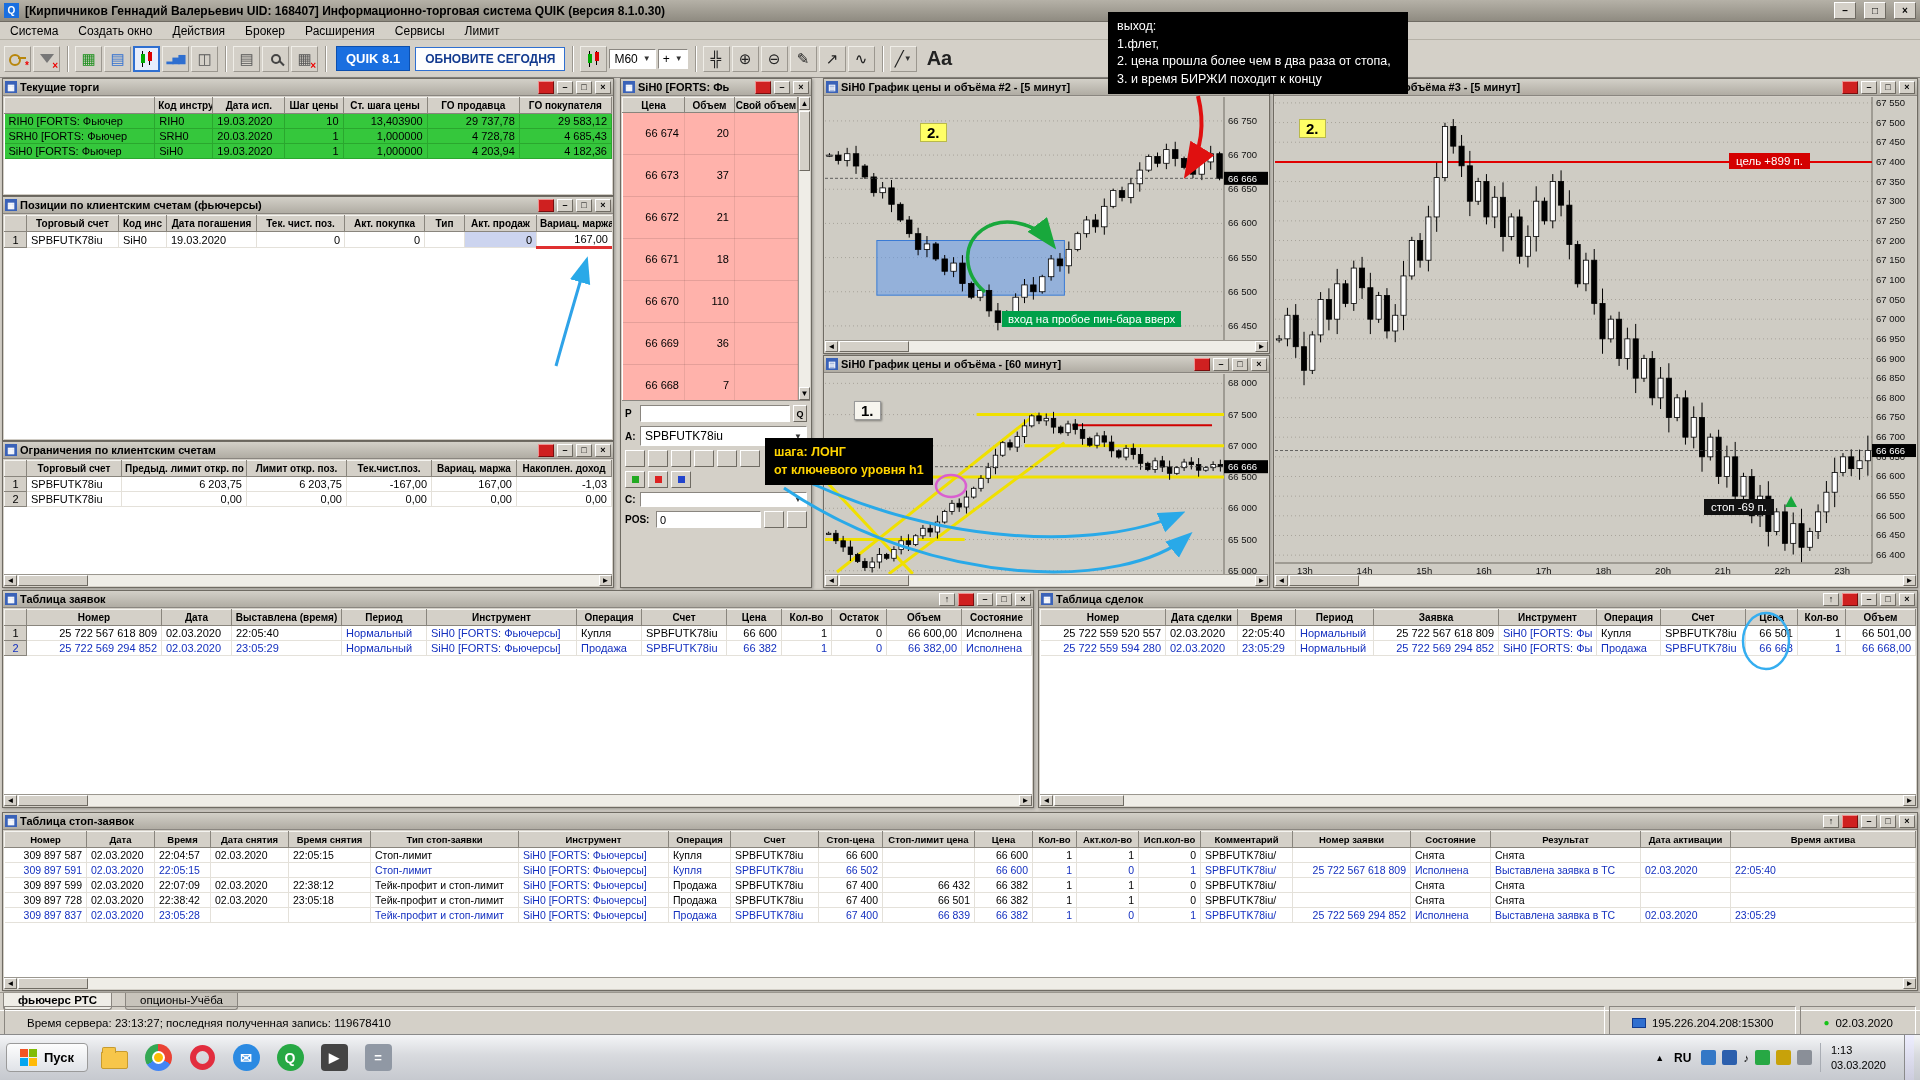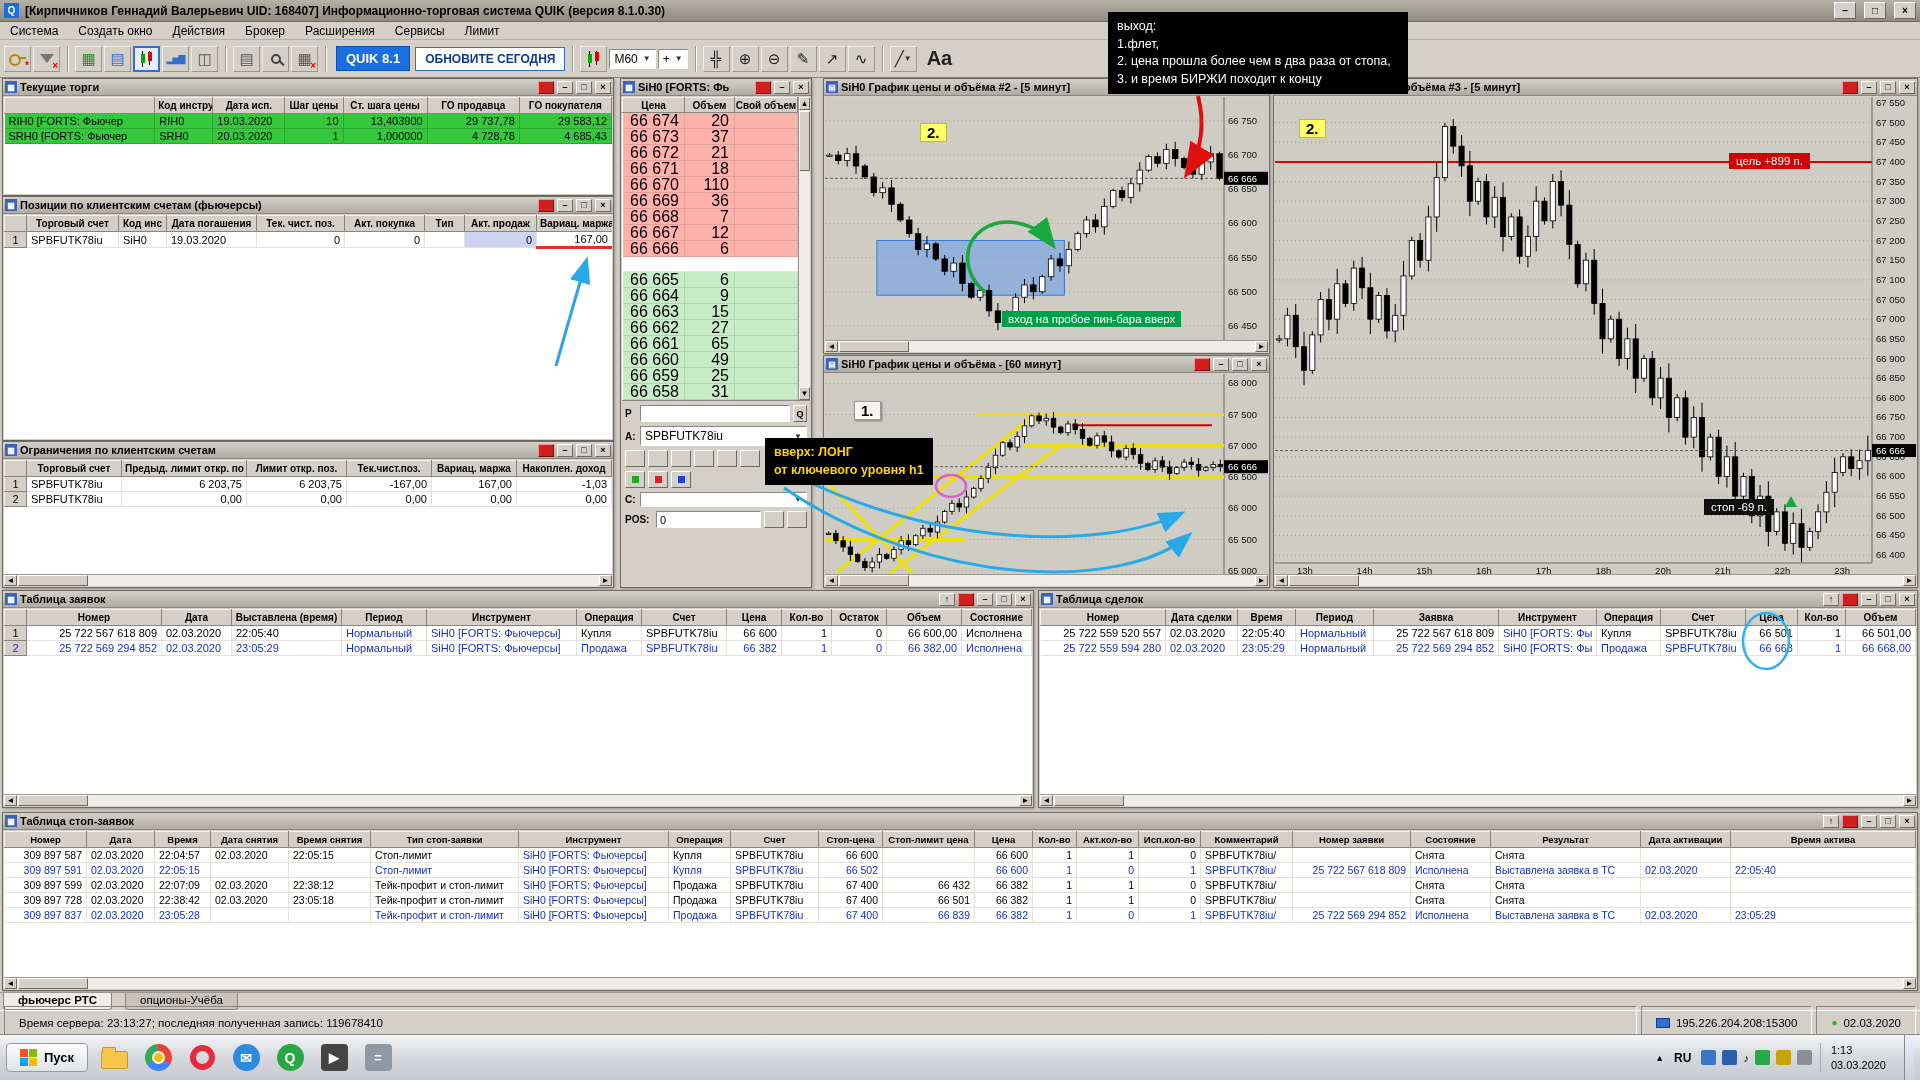--- a/index.html
+++ b/index.html
@@ -63,21 +63,21 @@
 #trades-tbl tbody td:nth-child(4),#trades-tbl tbody td:nth-child(6){color:#1430bf}
 #stops-tbl tbody td:nth-child(7){color:#1430bf}
 .rowblue td{color:#1430bf !important}
 #stops-tbl th{font-size:9.5px}
 #stops-tbl td{font-size:10.5px}
 
 
 #dom-wrap{position:absolute;left:1px;top:18px;right:13px;bottom:187px;background:#fff;overflow:hidden}
 #dom-tbl{border-collapse:collapse;width:100%}
 #dom-tbl th{background:#d4d0c8;border:1px solid;border-color:#f5f4f0 #89857d #89857d #f5f4f0;font-weight:bold;font-size:10px;height:15px}
-#dom-tbl td{font-size:16px;height:15px;line-height:15px;padding:0 5px;border-right:1px solid rgba(0,0,0,.08);border-bottom:1px solid rgba(0,0,0,.10);white-space:nowrap}
+#dom-tbl td{font-size:11px;height:15px;line-height:15px;padding:13px 5px;border-right:1px solid rgba(0,0,0,.08);border-bottom:1px solid rgba(0,0,0,.10);white-space:nowrap}
 #dom-tbl td.num{text-align:right}
 tr.ask td{background:#ffb2ab}
 tr.bid td{background:#c8ecc8}
 tr.sep td{background:#fff;height:3px;line-height:3px;padding:0}
 .dom-entry{position:absolute;left:1px;right:1px;bottom:1px;height:186px;background:#d4d0c8;border-top:1px solid #8a8680;padding:4px 3px;display:flex;flex-direction:column;gap:4px}
 .erow{display:flex;align-items:center;gap:3px}
 .elbl{font-size:10px;font-weight:bold;min-width:12px}
 .elbl.w28{min-width:28px}
 .efield{flex:1;height:17px;background:#fff;border:1px solid;border-color:#8a8680 #fff #fff #8a8680;font-size:11px;padding:0 3px;font-family:inherit}
 .sunk{display:flex;align-items:center}
@@ -99,21 +99,21 @@
 
 #anno{position:absolute;left:0;top:0;width:1920px;height:1080px;pointer-events:none;z-index:40}
 .tip{position:absolute;background:#000;color:#fff;font-size:12.5px;line-height:1.4;padding:6px 9px;z-index:50}
 #idea-tip{color:#ffd400;font-weight:bold}
 
 
 .tabsbar{position:absolute;left:0;top:992px;width:1920px;height:18px;background:#d4d0c8;border-top:1px solid #9b978f;display:flex;padding-left:3px;font-size:11.5px}
 .btab{padding:1px 14px 2px;border:1px solid #8a8680;border-top:none;background:#c7c3bb;border-radius:0 0 3px 3px;margin-right:13px}
 .btab.active{background:#efede7;font-weight:bold}
 .statusbar{position:absolute;left:0;top:1010px;width:1920px;height:24px;background:#d4d0c8;border-top:1px solid #fff;display:flex;align-items:center;gap:4px;padding:2px 4px;font-size:11.5px}
-.well{border:1px solid;border-color:#8a8680 #fff #fff #8a8680;padding:2px 14px;height:34px;display:flex;align-items:center;gap:6px;white-space:nowrap}
+.well{border:1px solid;border-color:#8a8680 #fff #fff #8a8680;padding:2px 22px;height:34px;display:flex;align-items:center;gap:6px;white-space:nowrap}
 .well.grow1{flex:1}
 .netic{width:14px;height:10px;background:#2f6fd0;border:1px solid #123a8f}
 .gdot{color:#17c317;font-size:10px}
 
 
 .taskbar{position:absolute;left:0;top:1034px;width:1920px;height:46px;background:linear-gradient(#f4f5f7,#d8dade 45%,#c6c9cf);border-top:1px solid #8a8a8a;display:flex;align-items:center;gap:8px;padding:0 6px}
 .start{display:flex;align-items:center;gap:7px;padding:5px 13px;border:1px solid #9a9a9a;border-radius:4px;background:linear-gradient(#fdfdfd,#e0e3e8);font-weight:bold;font-size:13px}
 .flag{display:grid;grid-template-columns:8px 8px;grid-template-rows:8px 8px;gap:1px}
 .flag i{display:block}
 .app{width:36px;height:36px;display:flex;align-items:center;justify-content:center}
@@ -253,20 +253,29 @@
               <td class="num">29 583,12</td>
             </tr>
             <tr>
               <td>SRH0 [FORTS: Фьючер</td>
               <td>SRH0</td>
               <td>20.03.2020</td>
               <td class="num">1</td>
               <td class="num">1,000000</td>
               <td class="num">4 728,78</td>
               <td class="num">4 685,43</td>
+            </tr>
+            <tr>
+              <td>SiH0 [FORTS: Фьючер</td>
+              <td>SiH0</td>
+              <td>19.03.2020</td>
+              <td class="num">1</td>
+              <td class="num">1,000000</td>
+              <td class="num">4 203,94</td>
+              <td class="num">4 182,36</td>
             </tr>
           </tbody>
         </table>
     </div>
   </div>
 
   <div class="win" style="left:2px;top:196px;width:612px;height:245px">
     <div class="wtitle">
       <span class="wic">▦</span>
       <span class="wt">Позиции по клиентским счетам (фьючерсы)</span>
@@ -1442,21 +1451,21 @@
     <polygon points="1791,496 1785,507 1797,507" fill="#18a83c"></polygon>
   </svg>
 
   <div class="tip" id="exit-tip" style="left:1108px;top:12px;width:300px">
     <div>выход:</div>
     <div>1.флет,</div>
     <div>2. цена прошла  более чем в два раза от стопа,</div>
     <div>3. и время БИРЖИ походит к концу</div>
   </div>
   <div class="tip" id="idea-tip" style="left:765px;top:438px">
-    <div>вверх: ЛОНГ</div>
+    <div>шага: ЛОНГ</div>
     <div>от ключевого уровня h1</div>
   </div>
 
   <div class="tabsbar">
     <span class="btab active">фьючерс РТС</span>
     <span class="btab">опционы-Учёба</span>
   </div>
 
   <div class="statusbar">
     <span class="well grow1">

